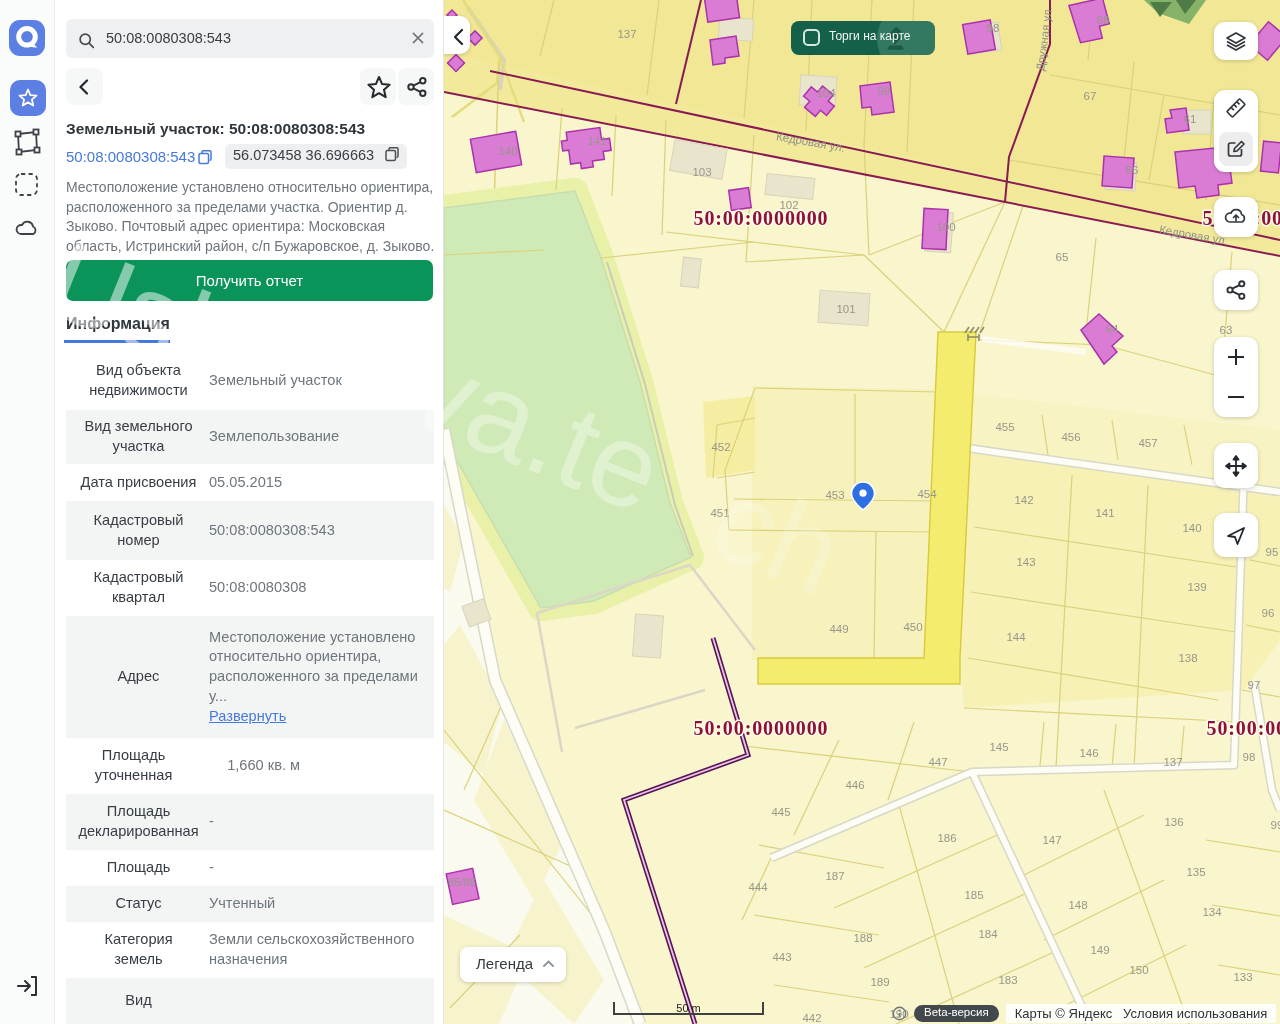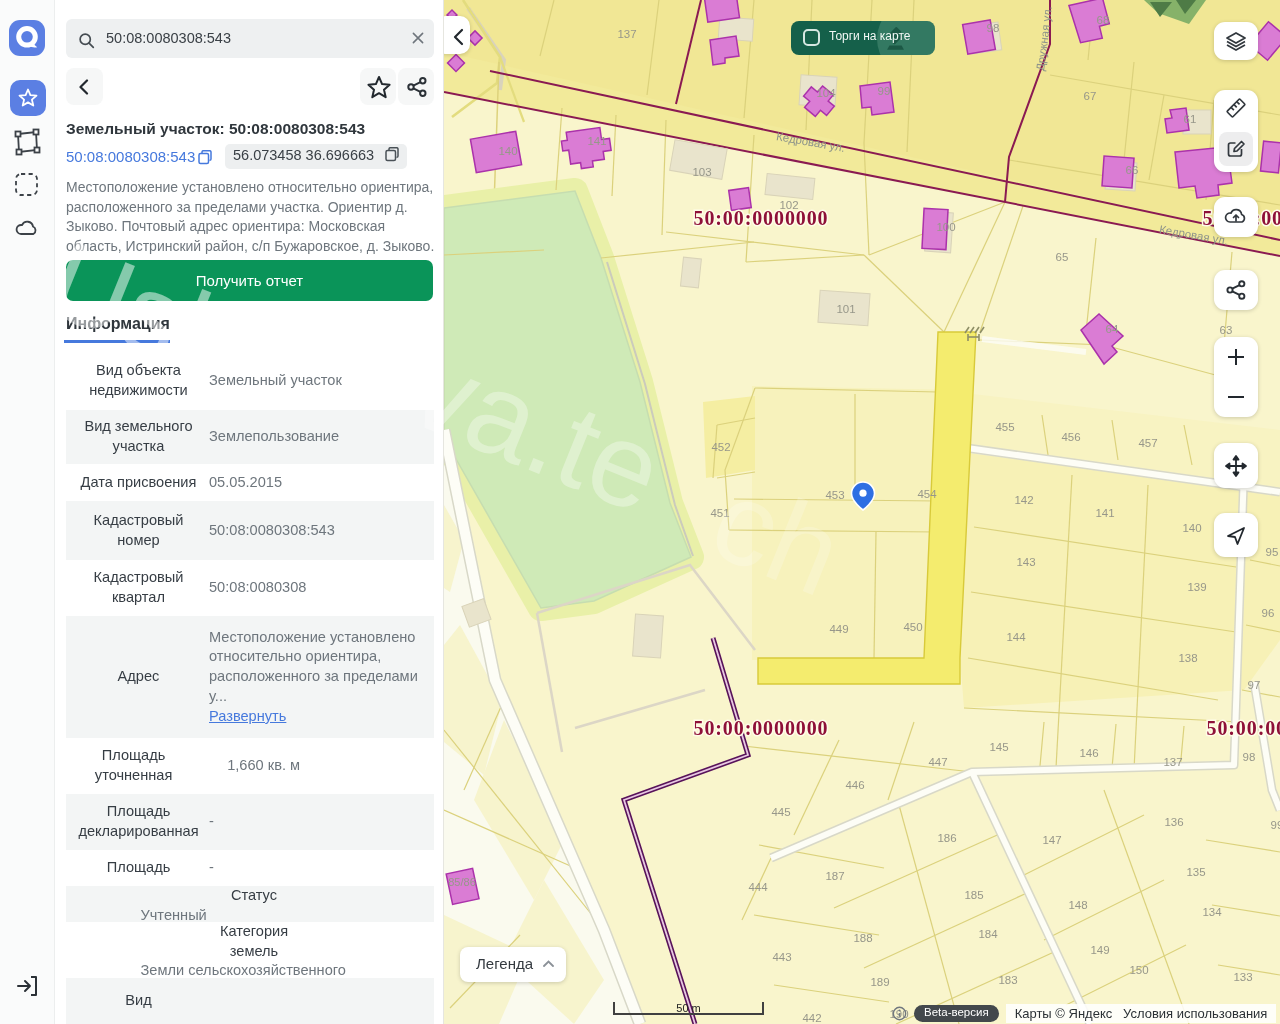--- a/index.html
+++ b/index.html
@@ -518,25 +518,25 @@
         <div class="rv">1,660 кв. м</div>
       </div>
     <div class="row g" style="height:56px;">
         <div class="rl">Площадь декларированная</div>
         <div class="rv">-</div>
       </div>
     <div class="row" style="height:36px;">
         <div class="rl">Площадь</div>
         <div class="rv">-</div>
       </div>
-    <div class="row g" style="height:36px;flex-direction:column;">
+    <div class="row g" style="height:36px;">
         <div class="rl">Статус</div>
         <div class="rv">Учтенный</div>
       </div>
-    <div class="row" style="height:56px;flex-direction:column;">
+    <div class="row" style="height:56px;">
         <div class="rl">Категория<br>земель</div>
         <div class="rv">Земли сельскохозяйственного назначения</div>
       </div>
     <div class="row g" style="height:46px;">
         <div class="rl">Вид</div>
         <div class="rv"></div>
       </div>
   </div>
 </div>
 

